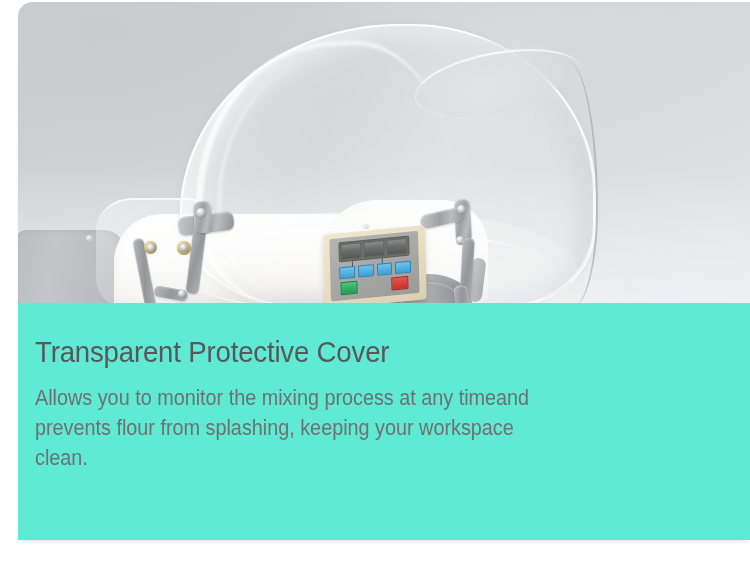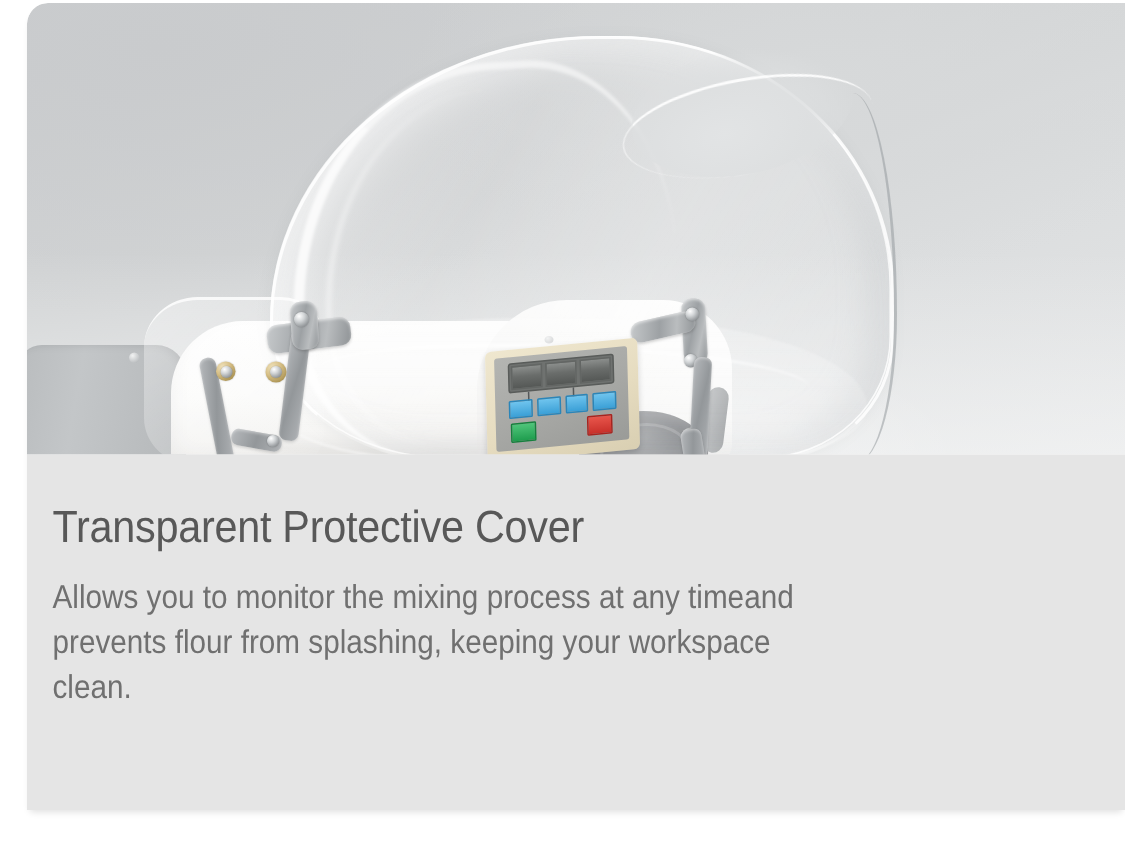--- a/index.html
+++ b/index.html
@@ -395,21 +395,21 @@
     width: 1px;
   }
 
   
   .text-area {
     position: absolute;
     left: 0;
     top: 301px;
     width: 732px;
     height: 237px;
-    background: #e5e5e5;
+    background: #5eead4;
   }
   .headline {
     position: absolute;
     left: 17px;
     top: 32px;
     margin: 0;
     font-family: "Liberation Sans", "DejaVu Sans", sans-serif;
     font-size: 30px;
     font-weight: 400;
     line-height: 1.1;

